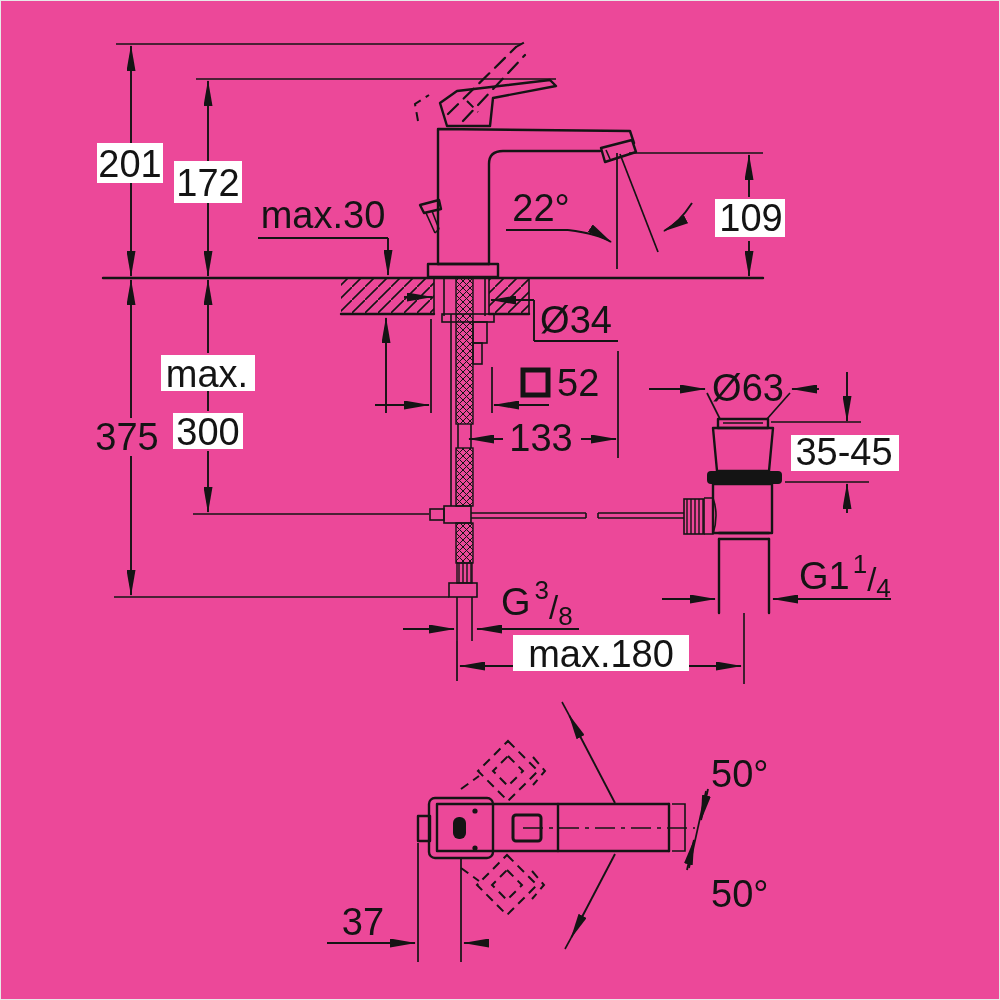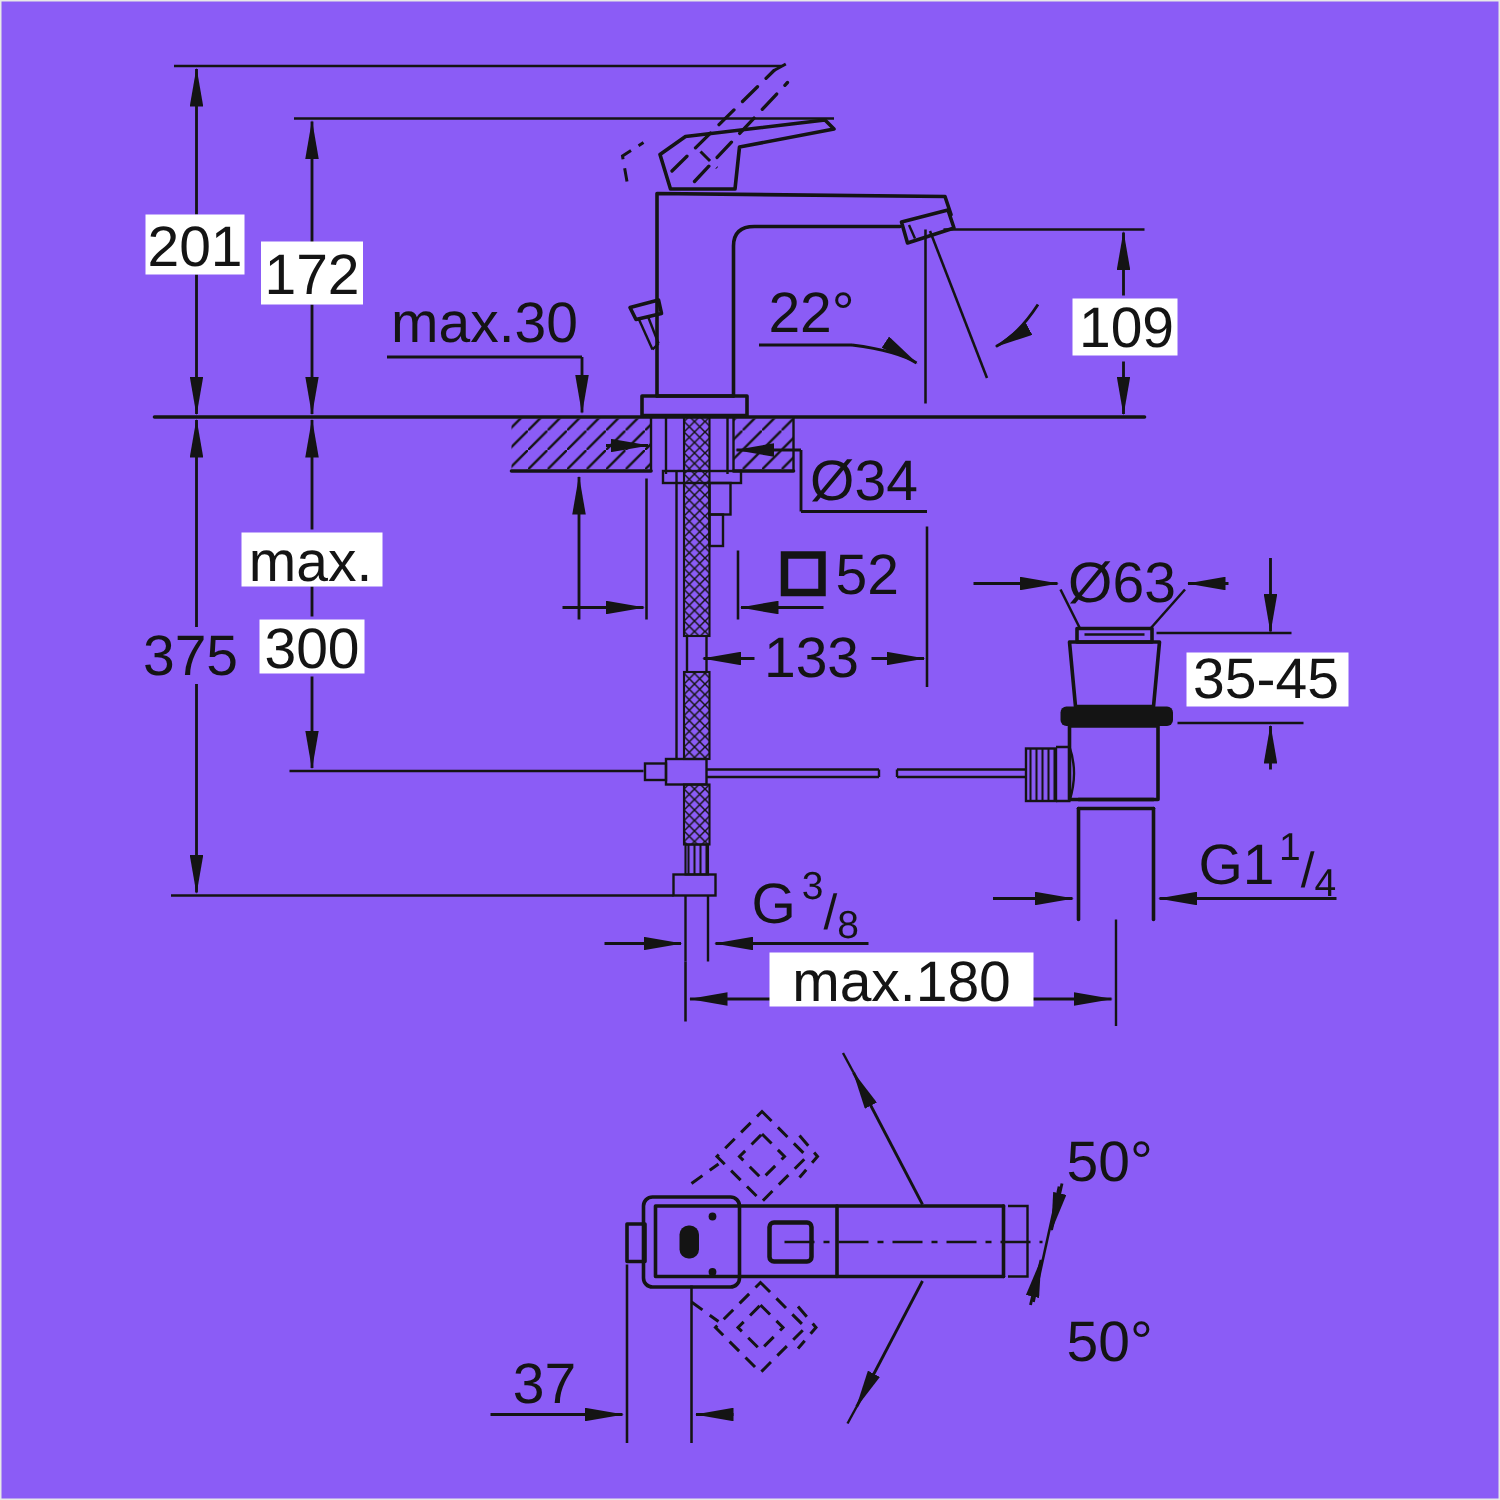--- a/index.html
+++ b/index.html
@@ -1,16 +1,16 @@
 <!DOCTYPE html>
 <html><head>
 <meta charset="utf-8">
 <style>
   html,body{margin:0;padding:0;background:#fff;}
-  .page{width:1000px;height:1000px;position:relative;background:#8b5cf6;border:1px solid #e8e8e8;box-sizing:border-box;
+  .page{width:1000px;height:1000px;position:relative;background:#ec4899;border:1px solid #e8e8e8;box-sizing:border-box;
         font-family:"Liberation Sans", sans-serif;}
   svg{display:block;}
   .oline{stroke:#141414;stroke-width:2.4;fill:none;stroke-linejoin:round;stroke-linecap:round;}
   .oline-thin{stroke:#141414;stroke-width:1.6;fill:none;}
   .dim{stroke:#141414;stroke-width:1.9;fill:none;}
   .ext{stroke:#141414;stroke-width:1.7;fill:none;}
   .dashed{stroke:#141414;stroke-width:2.2;fill:none;stroke-dasharray:14 8;stroke-linecap:round;}
   .dashed-s{stroke:#141414;stroke-width:2;fill:none;stroke-dasharray:9 6;}
   .cdash{stroke:#141414;stroke-width:1.6;fill:none;stroke-dasharray:20 6 4 6;}
   .blackfill{fill:#141414;stroke:none;}

